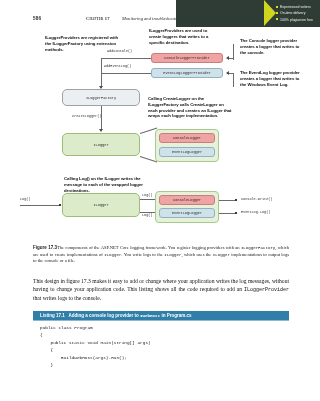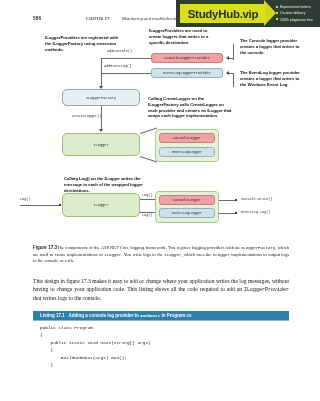--- a/index.html
+++ b/index.html
@@ -72,23 +72,20 @@
 
   <div class="runhead">
     <div class="rh-folio">586</div>
     <div class="rh-chap">Chapter 17</div>
     <div class="rh-title">Monitoring and troubleshooting errors with logging</div>
   </div>
 
   <div class="wm">
     <div class="wm-dark"></div>
     <div class="wm-arrow"></div>
-    <div class="wm-brand">
-        <span>StudyHub.vip</span>
-      </div>
     <ul class="wm-list">
       <li>Experienced writers</li>
       <li>On-time delivery</li>
       <li>100% plagiarism free</li>
     </ul>
   </div>
 
   <div class="fig">
 
     <div class="ann" style="left:45px;top:5px;width:80px;">ILoggerProviders are registered with the ILoggerFactory using extension methods.</div>

